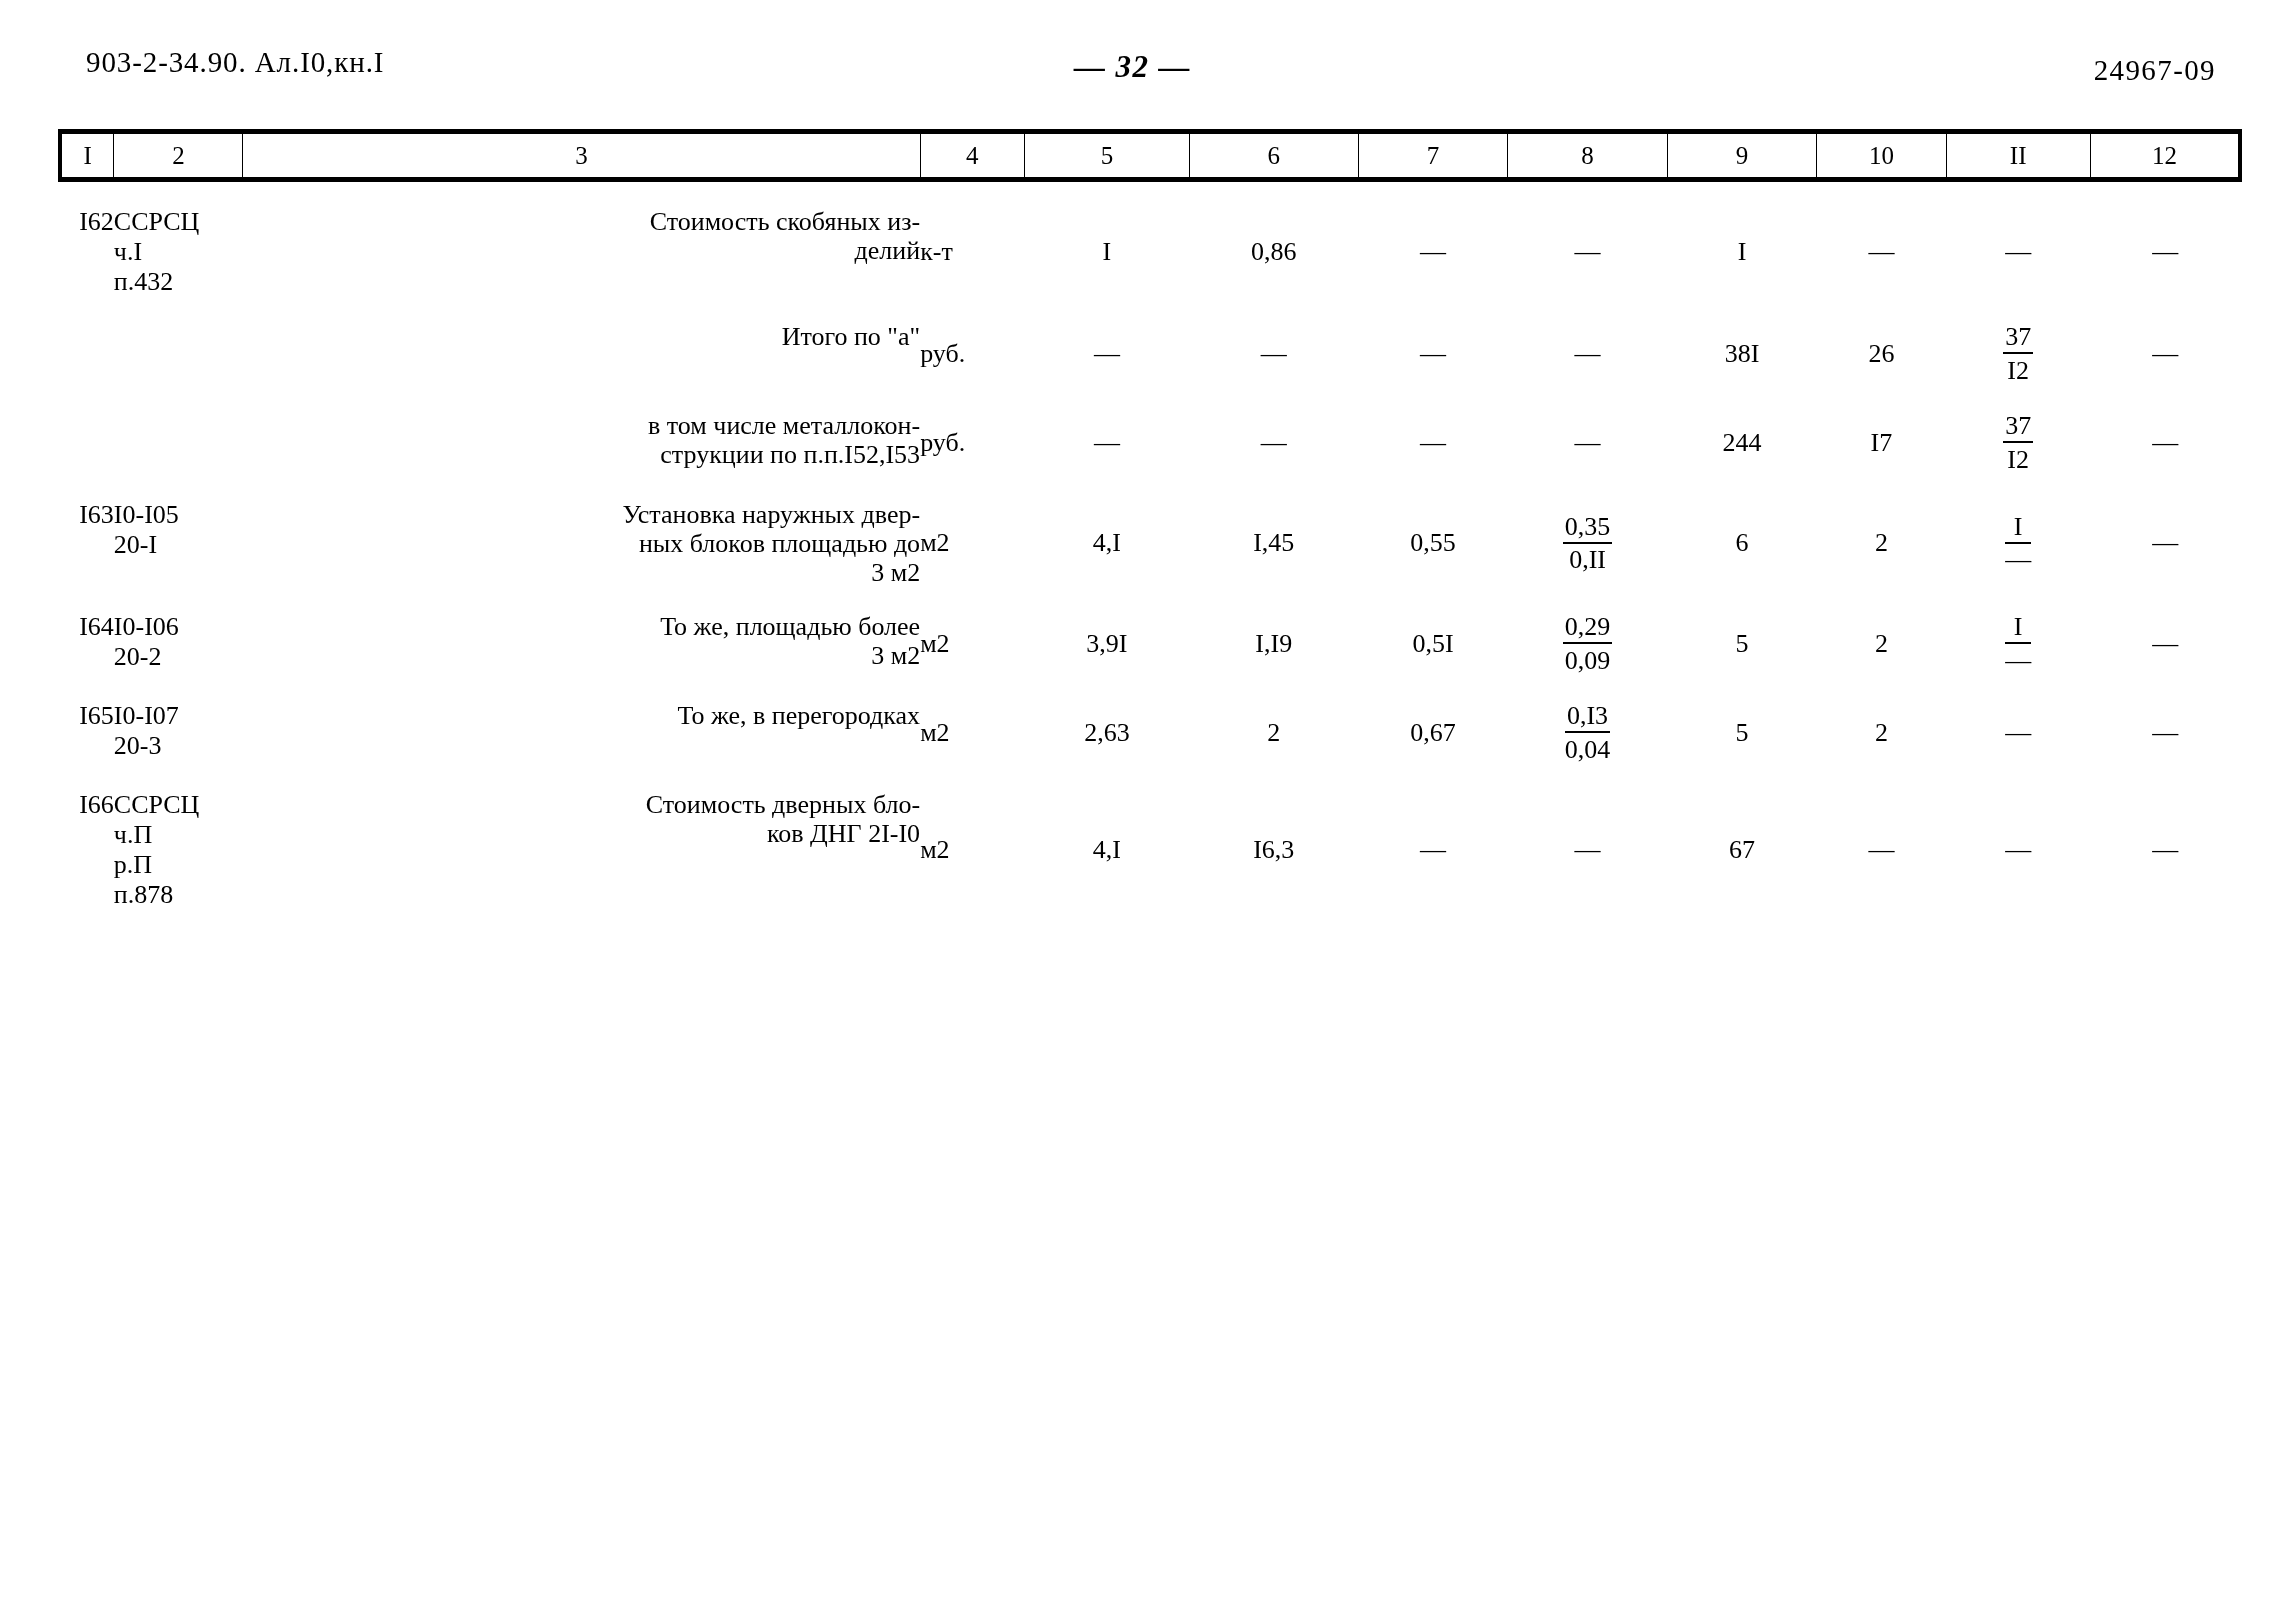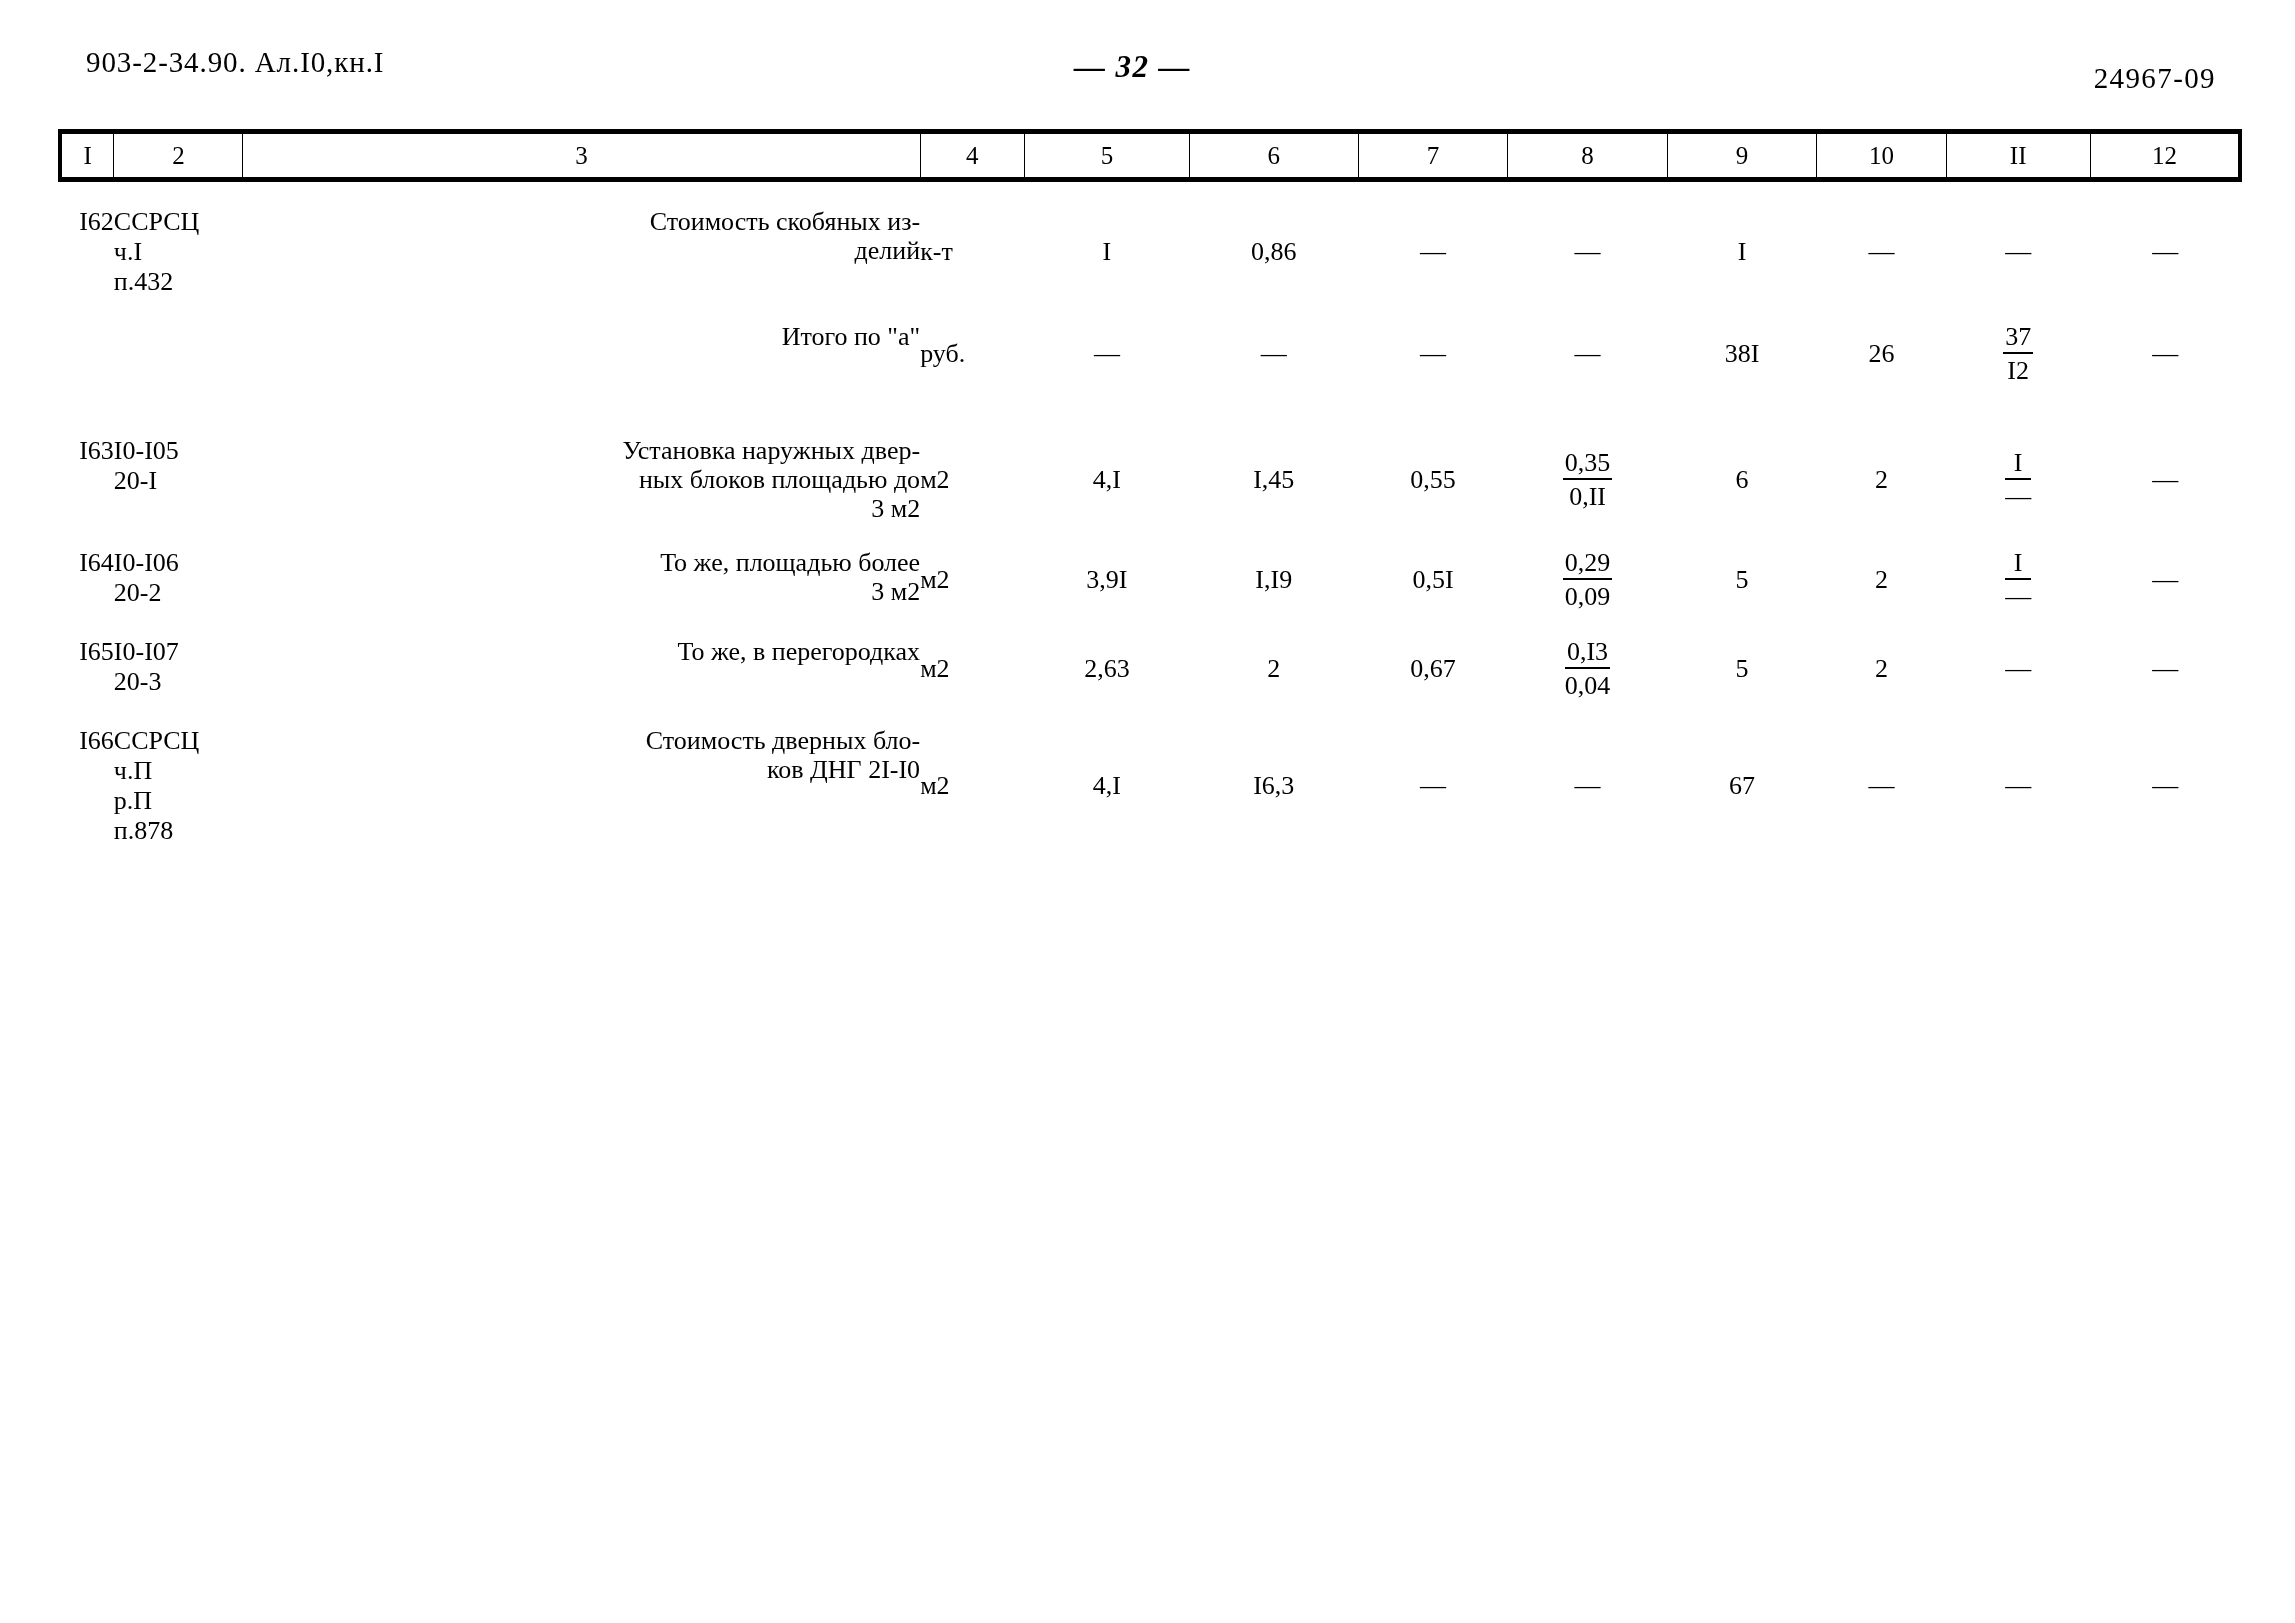--- a/index.html
+++ b/index.html
@@ -38,21 +38,21 @@
     top: 2.8px;
     font-size: 31px;
     font-style: italic;
     font-weight: bold;
     letter-spacing: 1.4px;
     white-space: nowrap;
   }
   .hdr-right {
     position: absolute;
     right: 79px;
-    top: 16px;
+    top: 8px;
     font-size: 29px;
     letter-spacing: 1.4px;
     white-space: nowrap;
   }
 
   
   .sheet {
     position: absolute;
     left: 58px;
     top: 129px;
@@ -219,20 +219,37 @@
           <td class="num" style="vertical-align: middle;">—</td>
           <td class="num" style="vertical-align: middle;">—</td>
           <td class="num" style="vertical-align: middle;">38I</td>
           <td class="num" style="vertical-align: middle;">26</td>
           <td class="num" style="vertical-align: middle;"><span class="frac"><span class="top">37</span><span class="bot">I2</span></span></td>
           <td class="num" style="vertical-align: middle;">—</td>
         </tr>
         <tr class="spacer-row">
           <td colspan="12"></td>
         </tr>
+        <tr class="body-row">
+          <td class="rownum" style="vertical-align: top;"></td>
+          <td class="code"></td>
+          <td class="desc">
+            <div>в том числе металлокон-</div>
+            <div>струкции по п.п.I52,I53</div>
+          </td>
+          <td class="unit" style="vertical-align: middle;">руб.</td>
+          <td class="num" style="vertical-align: middle;">—</td>
+          <td class="num" style="vertical-align: middle;">—</td>
+          <td class="num" style="vertical-align: middle;">—</td>
+          <td class="num" style="vertical-align: middle;">—</td>
+          <td class="num" style="vertical-align: middle;">244</td>
+          <td class="num" style="vertical-align: middle;">I7</td>
+          <td class="num" style="vertical-align: middle;"><span class="frac"><span class="top">37</span><span class="bot">I2</span></span></td>
+          <td class="num" style="vertical-align: middle;">—</td>
+        </tr>
         <tr class="spacer-row">
           <td colspan="12"></td>
         </tr>
         <tr class="body-row">
           <td class="rownum" style="vertical-align: top;">I63</td>
           <td class="code">
             <div>I0-I05</div>
             <div>20-I</div>
           </td>
           <td class="desc">

